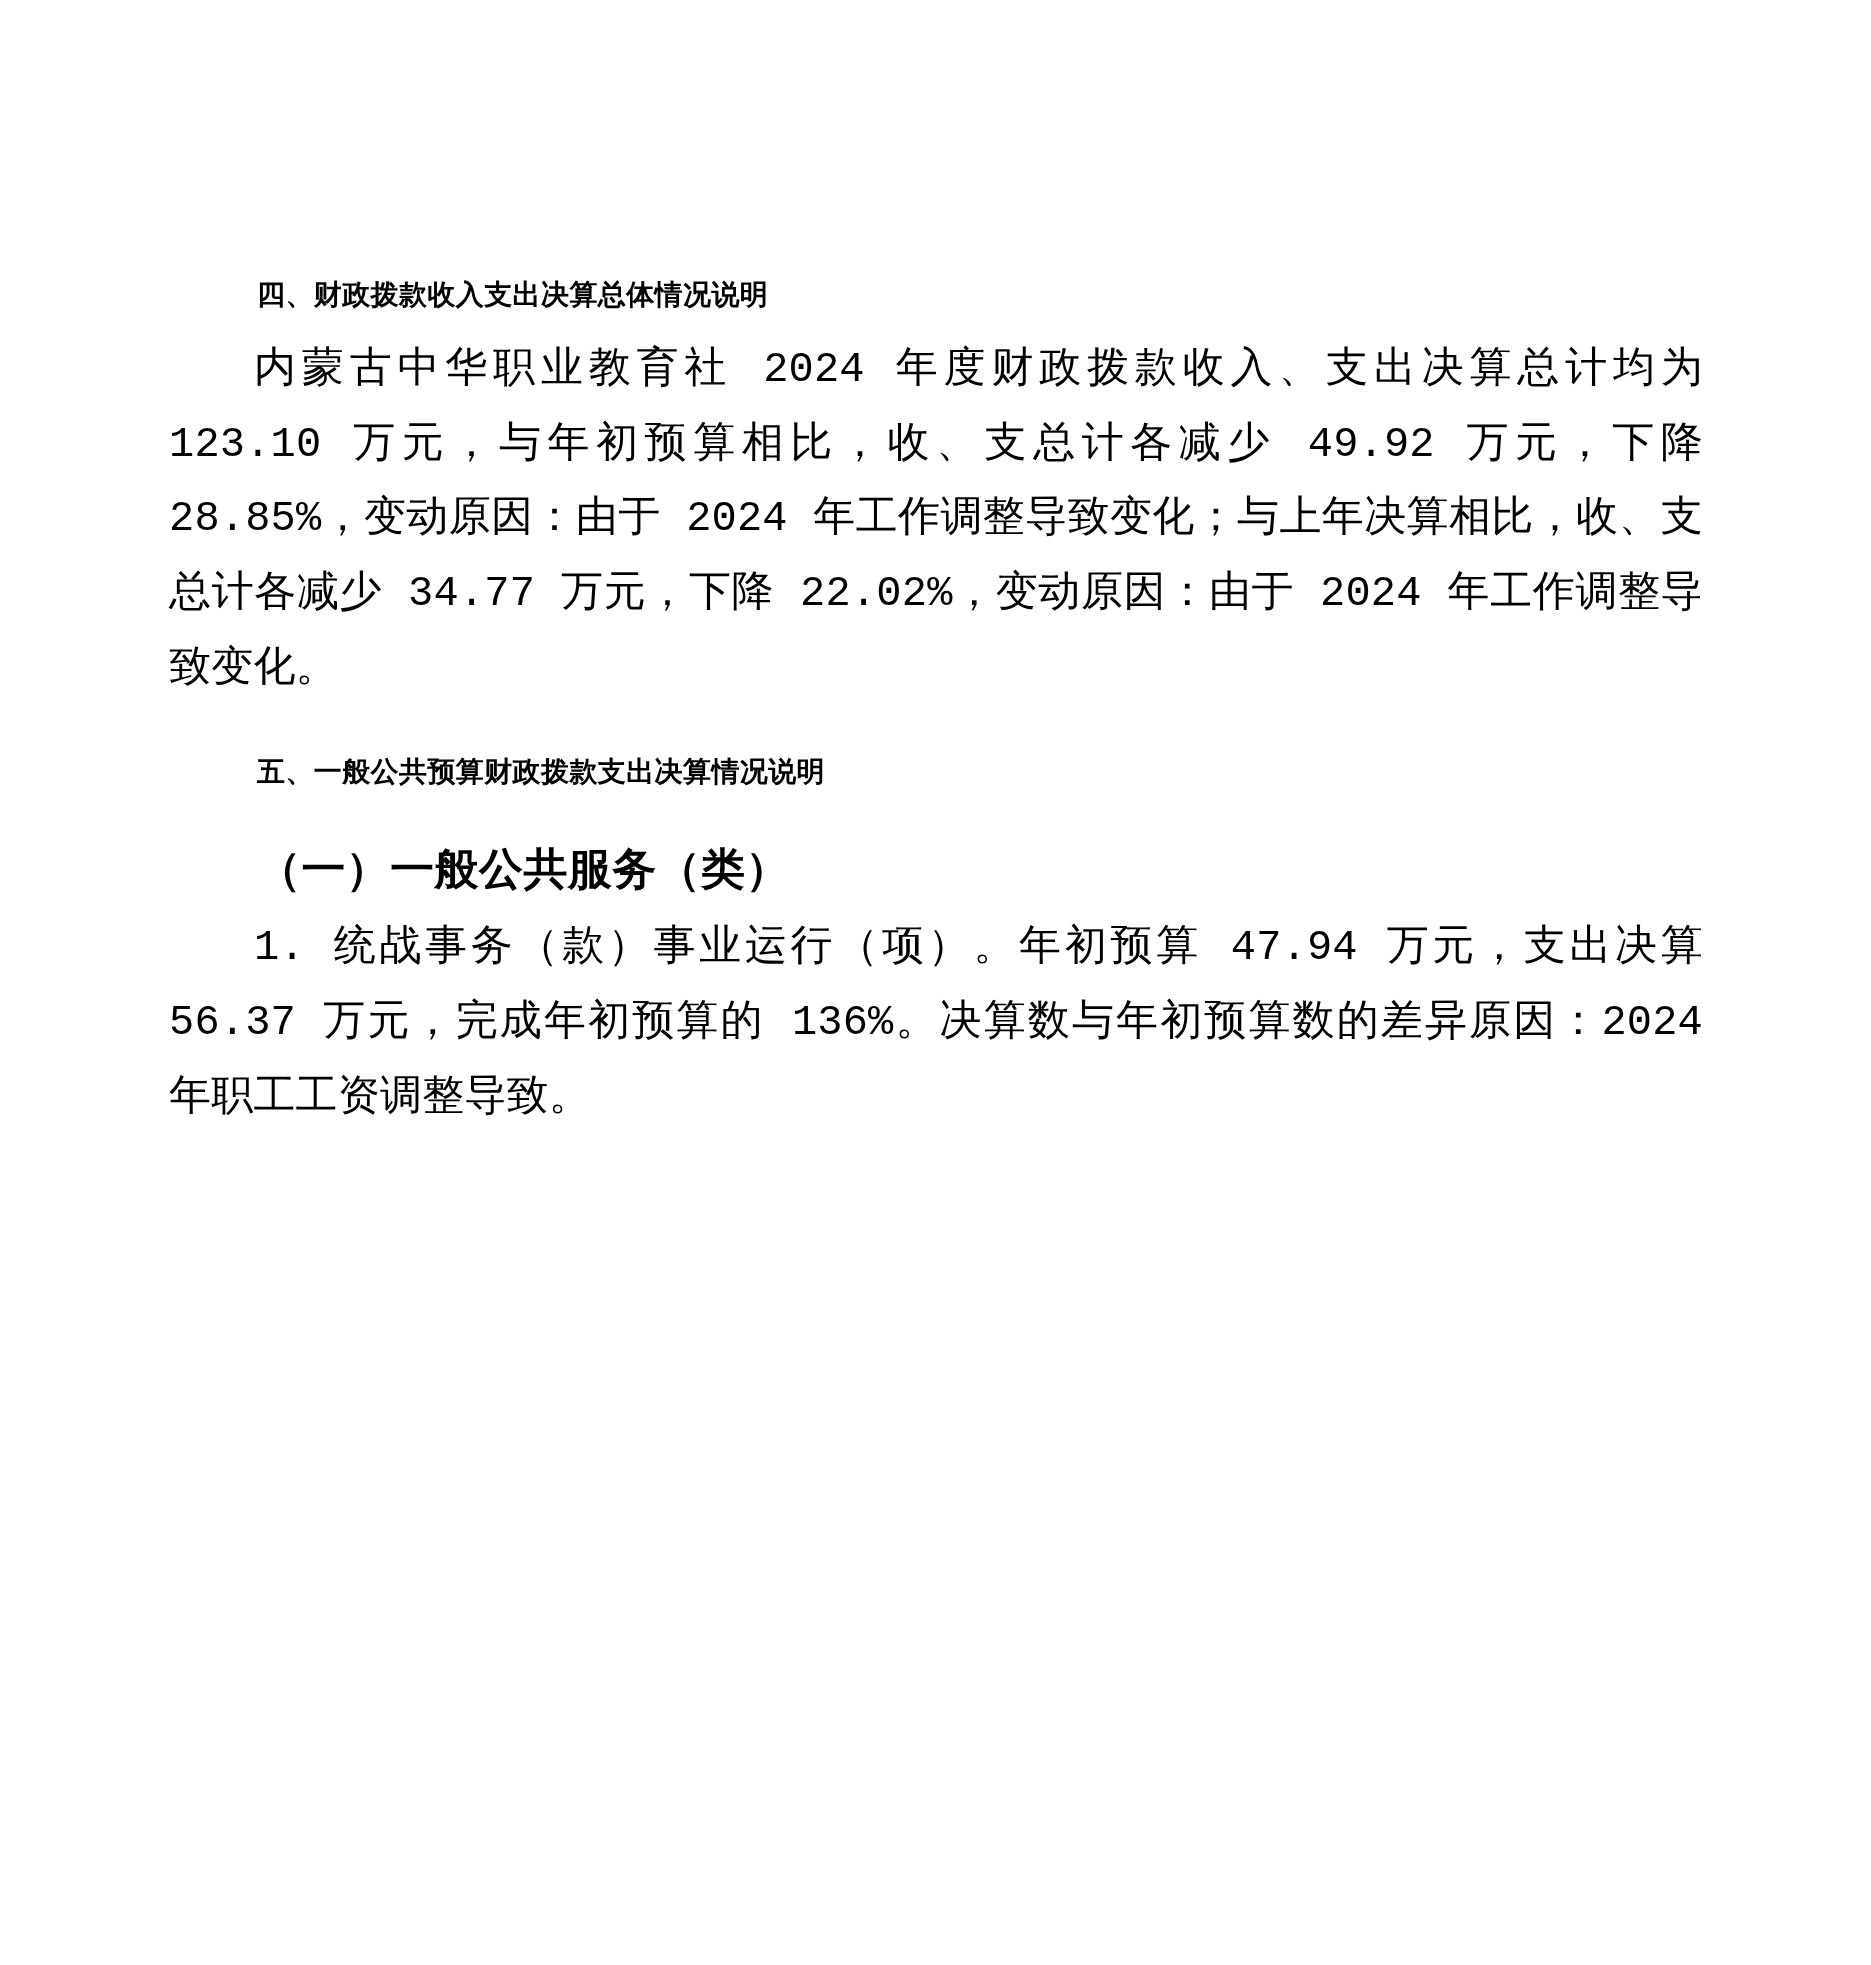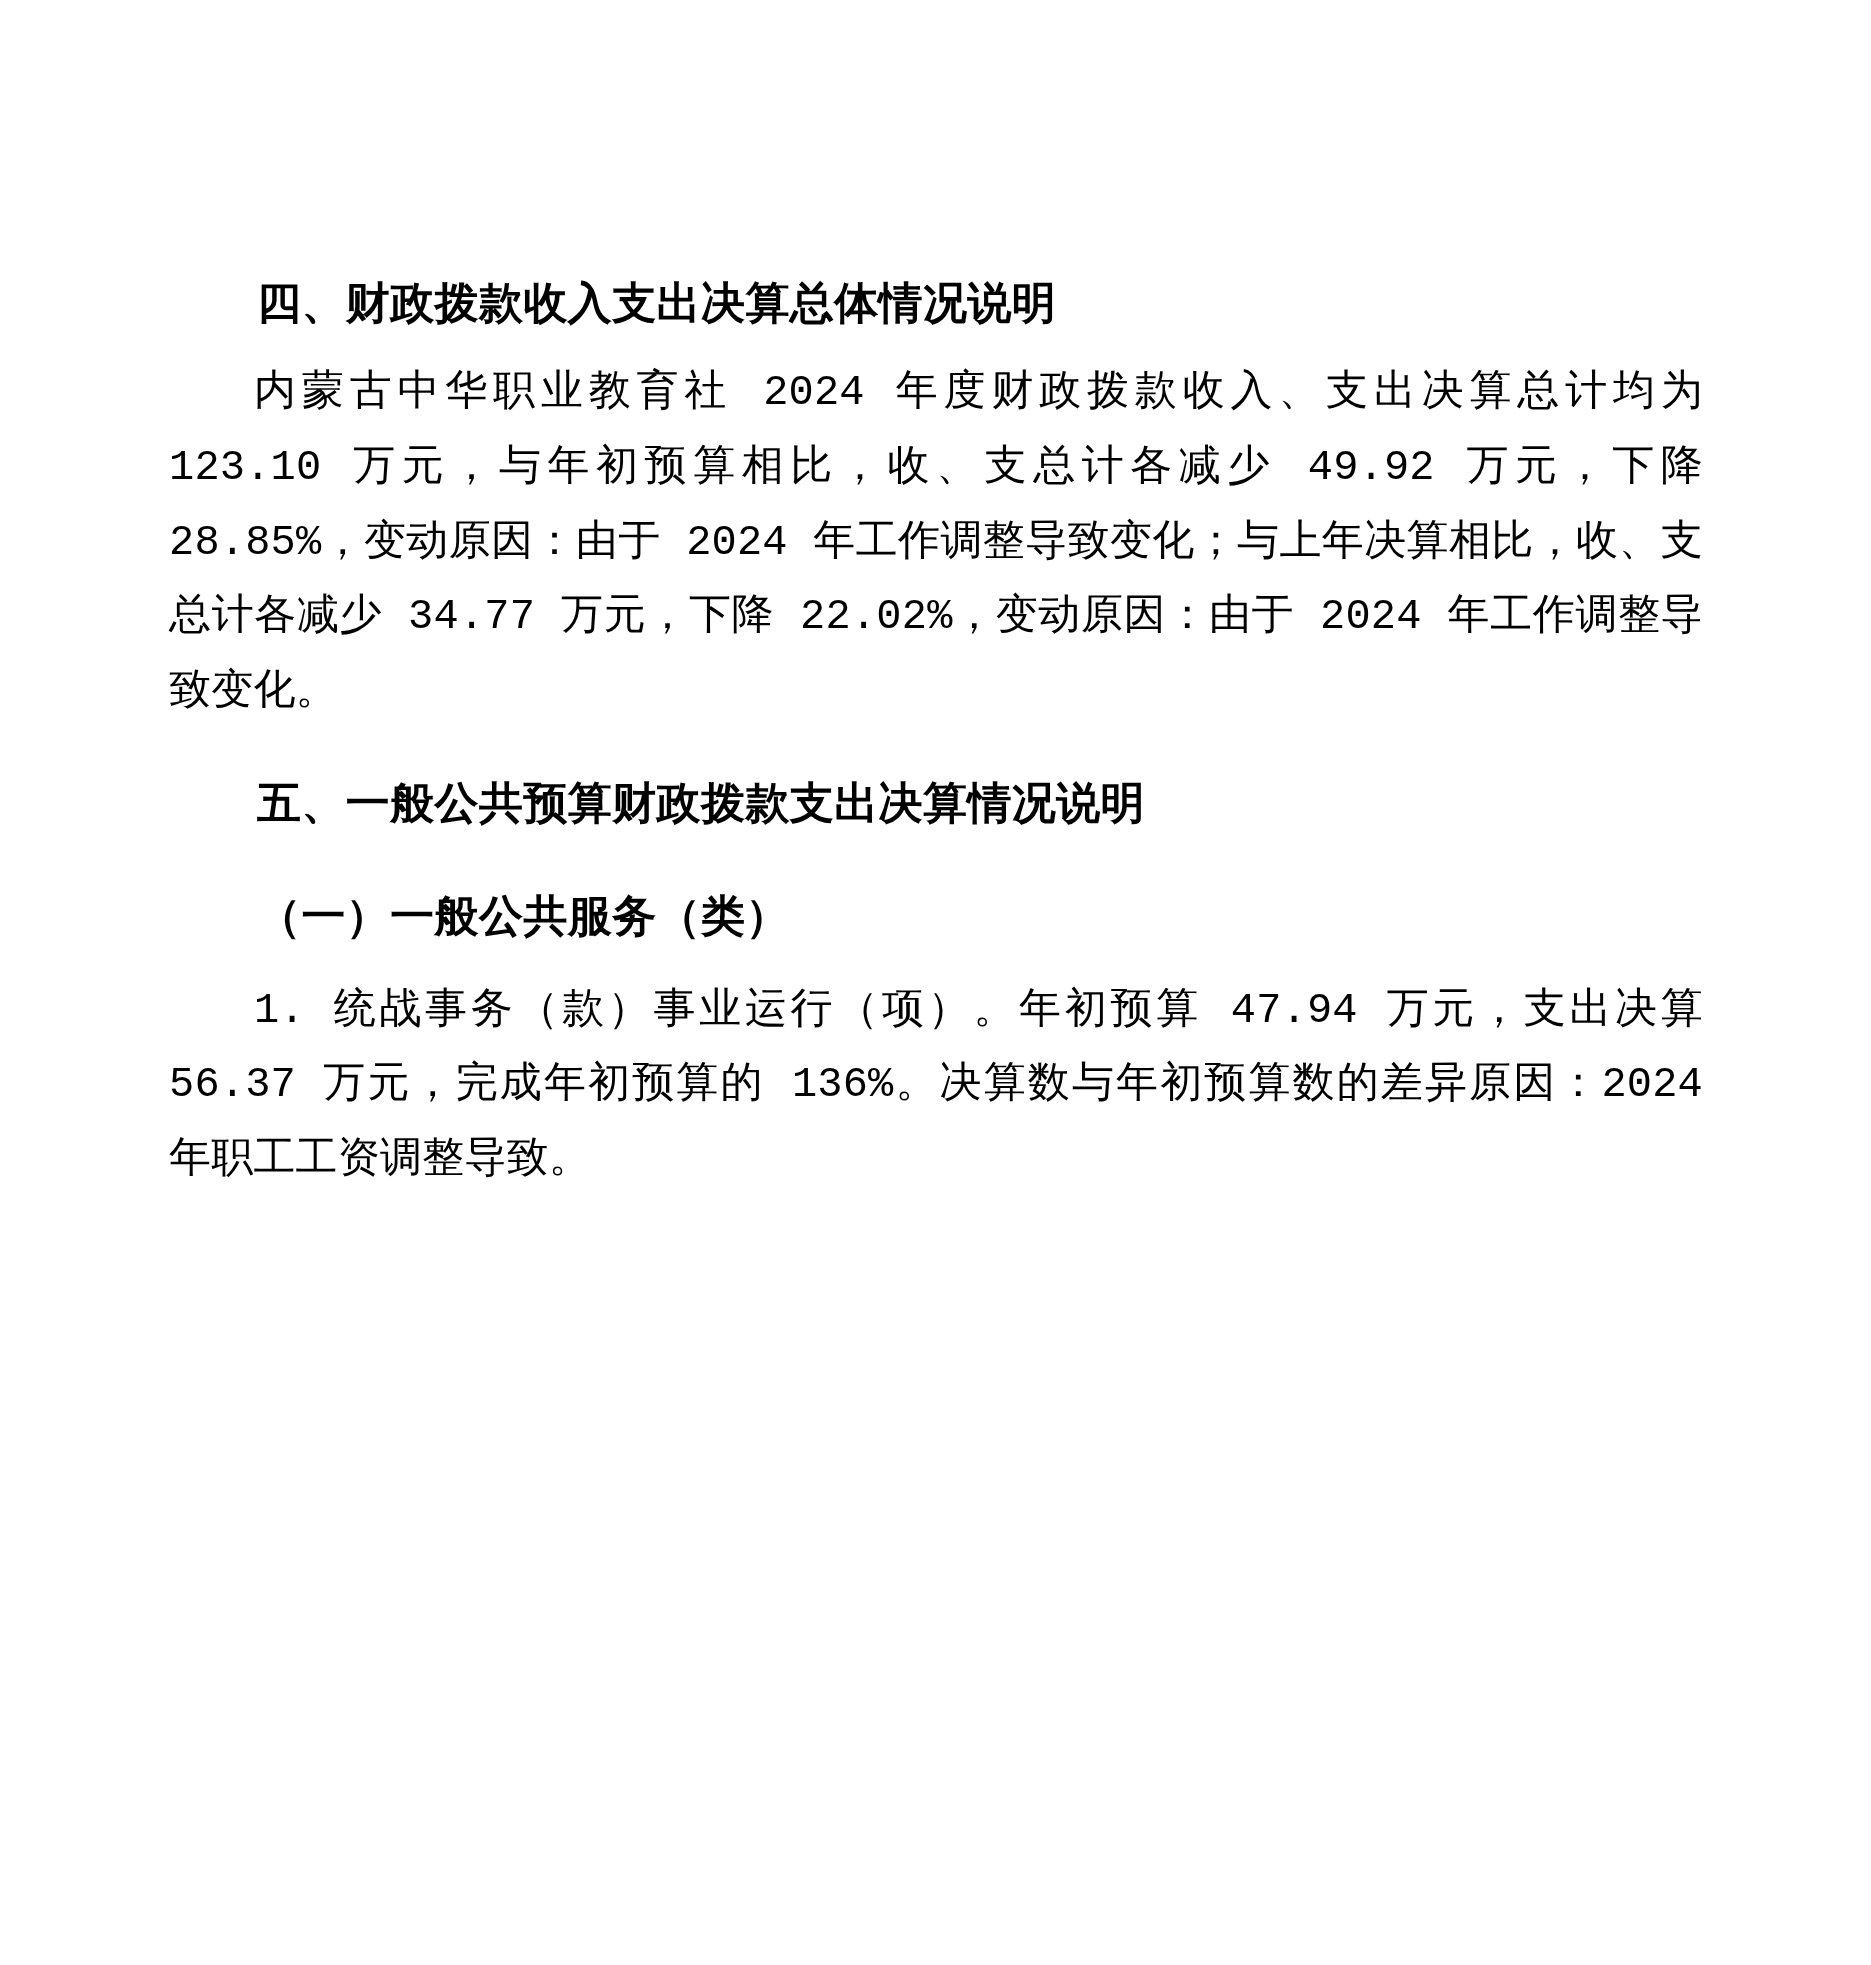--- a/index.html
+++ b/index.html
@@ -17,36 +17,36 @@
     height: 2647px;
     background: #ffffff;
     box-sizing: border-box;
     padding: 275px 169px 102px 169px;
     overflow: hidden;
   }
   .doc-body {
     width: 100%;
   }
   h2.section-heading {
-    font-family: Liberation Mono, monospace;
+    font-family: Liberation Serif, serif;
     font-weight: bold;
-    font-size: 44px;
+    font-size: 28px;
     line-height: 1.45;
     letter-spacing: 0.4px;
     margin: 0 0 17.3px 0;
     padding: 0;
     text-indent: 88px;
   }
   h3.sub-heading {
-    font-family: Liberation Sans, sans-serif;
+    font-family: Liberation Serif, serif;
     font-weight: bold;
     font-size: 44px;
     line-height: 1.45;
     letter-spacing: 0.4px;
-    margin: 0 0 26px 0;
+    margin: 0 0 10px 0;
     padding: 0;
     text-indent: 88px;
   }
   p.para {
     font-family: Liberation Mono, monospace;
     font-size: 42px;
     line-height: 1.78;
     letter-spacing: 0.2px;
     margin: 0 0 18px 0;
     padding: 0;

